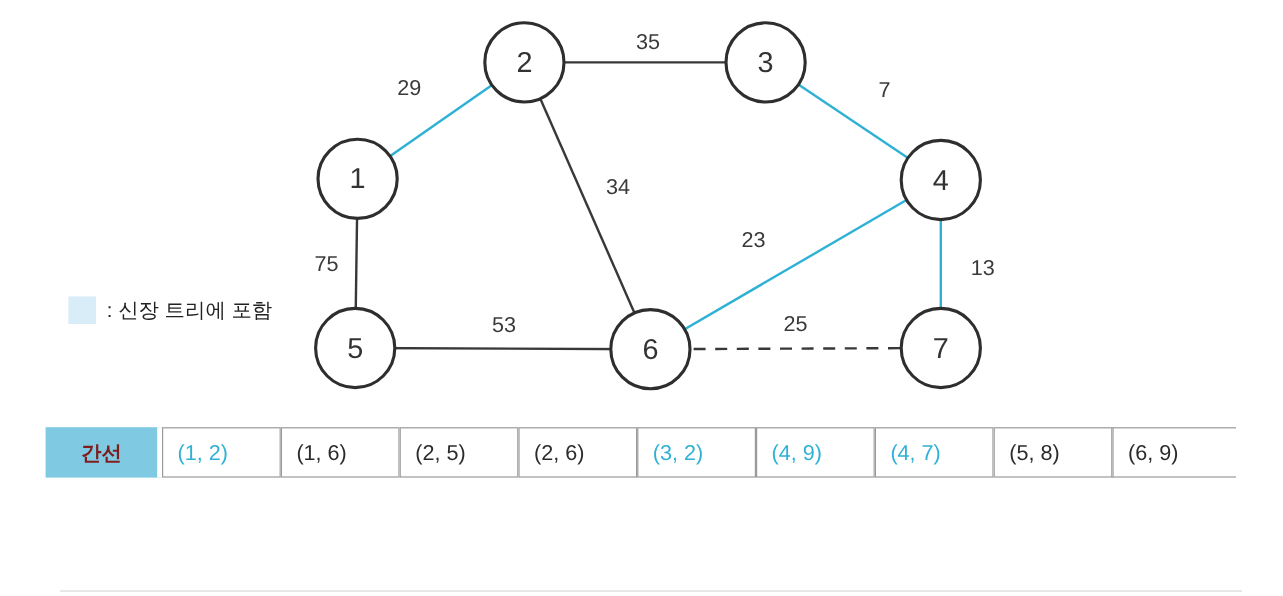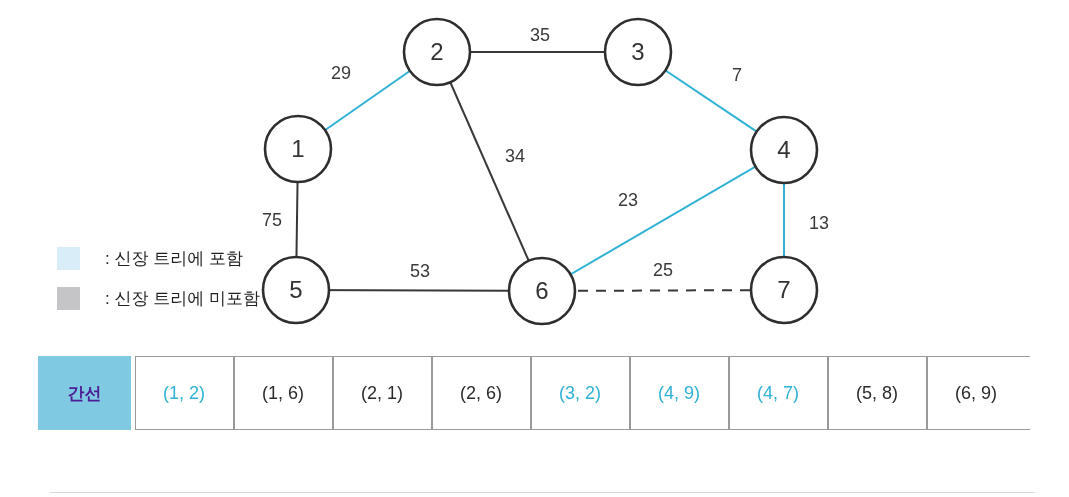--- a/index.html
+++ b/index.html
@@ -22,33 +22,33 @@
   .edge.dashed{stroke-dasharray:10 8;}
   .node-circle{fill:#ffffff;stroke:#2e2e2e;stroke-width:2.6;}
   .node-label{font-size:24px;fill:#333333;text-anchor:middle;}
   .wlabel{font-size:18px;fill:#3a3a3a;text-anchor:middle;}
 
   .legend{position:absolute;left:57px;top:246px;}
   .legend-row{display:flex;align-items:center;gap:9px;height:24px;margin-bottom:16px;}
   .swatch{width:23px;height:23px;flex:0 0 auto;}
   .swatch.included{background:var(--legend-included);}
   .swatch.excluded{background:var(--legend-excluded);}
-  .legend-label{font-size:17px;color:#222222;white-space:nowrap;margin-left:16px;}
+  .legend-label{font-size:17px;color:#222222;white-space:nowrap;}
 
   .edge-table{
     position:absolute;left:38px;top:354px;
     border-collapse:separate;border-spacing:0 2px;table-layout:fixed;
   }
   .edge-table th{
-    background:var(--header-bg);color:#4c1d95;font-weight:bold;font-size:17px;
-    text-align:center;border:none;border-right:4px solid #ffffff;padding:17px;
+    background:var(--header-bg);color:#7f1d1d;font-weight:bold;font-size:17px;
+    text-align:center;border:none;border-right:4px solid #ffffff;padding:1px;
   }
   .edge-table td{
     background:#ffffff;border:1px solid var(--table-border);
-    font-size:18px;color:#2b2b2b;text-align:left;padding:0 0 0 27px;
+    font-size:18px;color:#2b2b2b;text-align:left;padding:0 0 0 12px;
   }
   .edge-table td:last-child{border-right:none;}
   .edge-table tr:nth-child(1) th,.edge-table tr:nth-child(1) td{height:40px;}
   .edge-table tr:nth-child(2) th,.edge-table tr:nth-child(2) td{height:42px;}
   .edge-table tr:nth-child(3) th,.edge-table tr:nth-child(3) td{height:43px;}
   .edge-table td.hl{color:var(--accent);}
   .bottom-line{position:absolute;left:50px;top:492px;width:985px;height:1px;background:#d8d8d8;}
 </style>
 </head>
 <body>
@@ -92,45 +92,41 @@
     <text class="node-label" x="296" y="298">5</text>
     <text class="node-label" x="542" y="299">6</text>
     <text class="node-label" x="784" y="298">7</text>
   </svg>
 
   <div class="legend">
     <div class="legend-row">
       <span class="swatch included"></span>
       <span class="legend-label">: 신장 트리에 포함</span>
     </div>
-    <div class="legend-row">
-      <span class="swatch excluded"></span>
-      <span class="legend-label">: 신장 트리에 미포함</span>
-    </div>
   </div>
 
   <table class="edge-table">
     <colgroup>
       <col style="width:97px">
         <col style="width:99px">
         <col style="width:99px">
         <col style="width:99px">
       <col style="width:99px">
         <col style="width:99px">
         <col style="width:99px">
         <col style="width:99px">
       <col style="width:99px">
         <col style="width:103px">
     </colgroup>
     <tbody>
         <tr>
       <th>간선</th>
       <td class="hl">(1, 2)</td>
       <td>(1, 6)</td>
-      <td>(2, 1)</td>
+      <td>(2, 5)</td>
       <td>(2, 6)</td>
       <td class="hl">(3, 2)</td>
       <td class="hl">(4, 9)</td>
       <td class="hl">(4, 7)</td>
       <td>(5, 8)</td>
       <td>(6, 9)</td>
     </tr>
   </tbody>
     </table>
 

